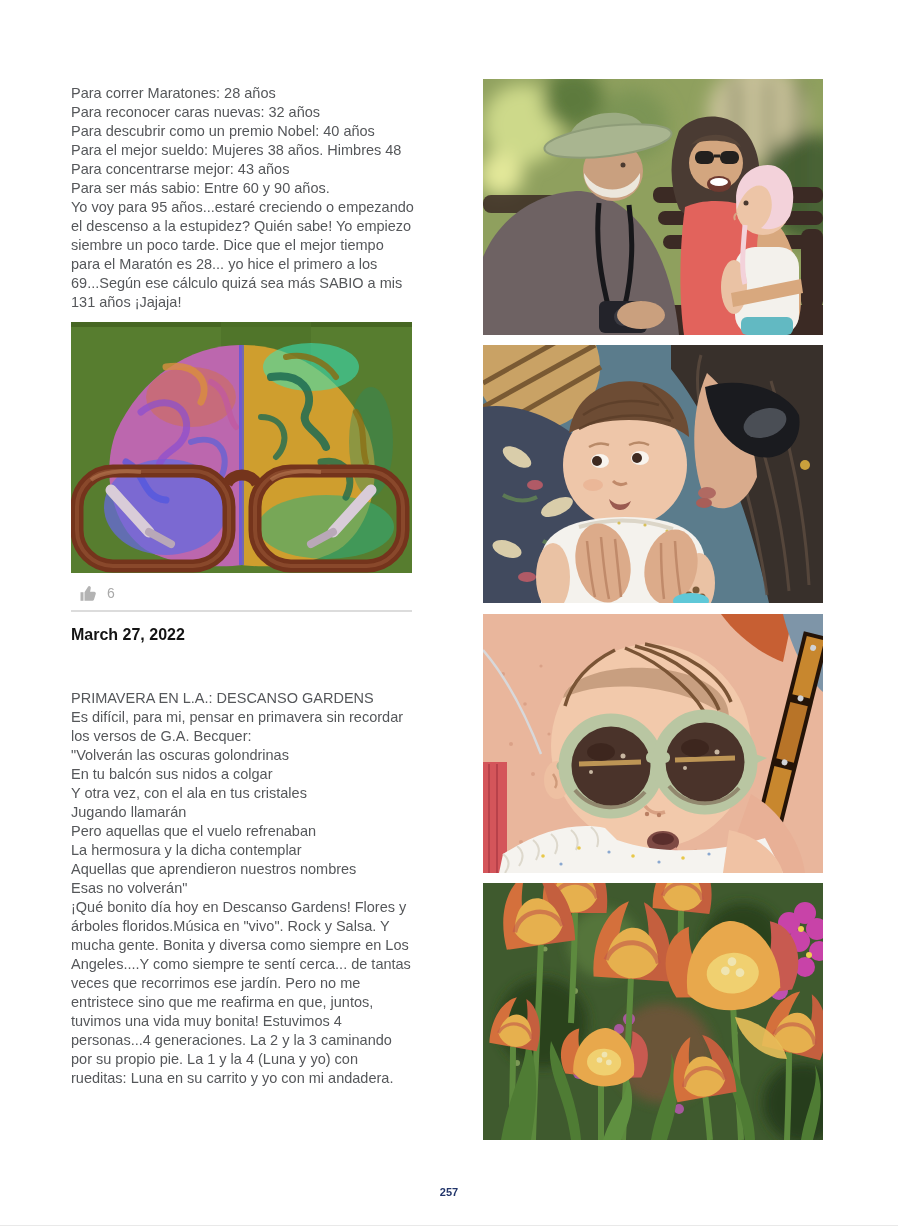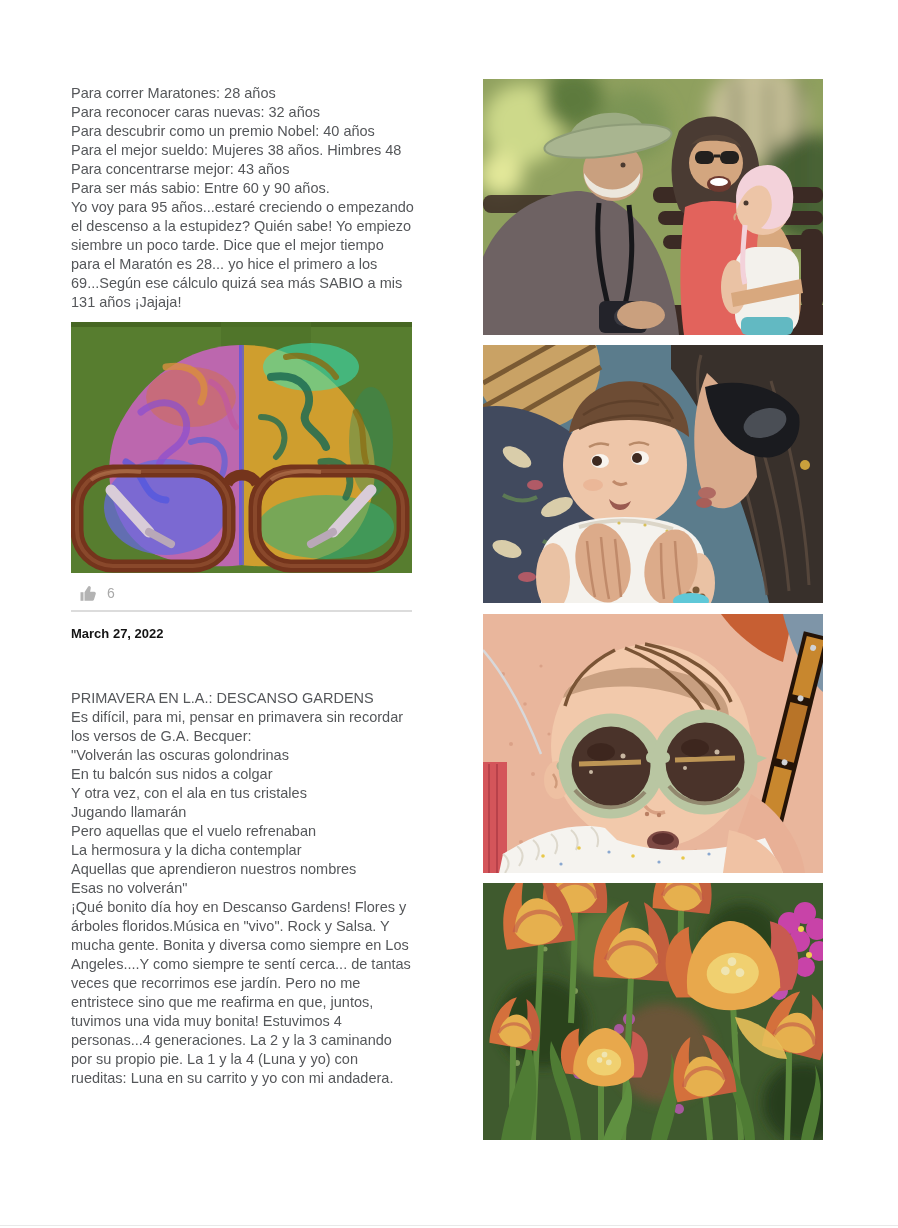--- a/index.html
+++ b/index.html
@@ -6,21 +6,21 @@
   .page{position:relative;width:898px;height:1228px;background:#ffffff;overflow:hidden;
         font-family:"Liberation Sans","DejaVu Sans",sans-serif;}
   .body-text{position:absolute;width:345px;margin:0;font-size:14.5px;line-height:19px;
              color:#55575a;white-space:pre-line;}
   .para1{left:71px;top:84px;}
   .para2{left:71px;top:689px;}
   .brain-img{position:absolute;left:71px;top:322px;width:341px;height:251px;}
   .like-row{position:absolute;left:79px;top:584px;display:flex;align-items:center;gap:9px;cursor:pointer;}
   .like-count{font-size:14px;color:#a9a9a9;}
   .divider{position:absolute;left:71px;top:610px;width:341px;height:2px;background:#dcdcdc;}
-  .post-date{position:absolute;left:71px;top:626px;margin:0;font-size:13px;font-weight:bold;color:#141414;}
+  .post-date{position:absolute;left:71px;top:626px;margin:0;font-size:16px;font-weight:bold;color:#141414;}
   .photo{position:absolute;left:483px;width:340px;overflow:hidden;}
   .photo svg{display:block;}
   .ph1{top:79px;height:256px;}
   .ph2{top:345px;height:258px;}
   .ph3{top:614px;height:259px;}
   .ph4{top:883px;height:257px;}
   .page-number{position:absolute;left:0;top:1186px;width:898px;text-align:center;
                font-size:11px;font-weight:bold;color:#23366b;}
   .bottom-hairline{position:absolute;left:0;top:1225px;width:898px;height:1px;background:#e9e9e9;}
 </style>
@@ -449,14 +449,15 @@
       <use href="#tulipC" transform="translate(148,96) scale(1.25) rotate(4)"></use>
       <use href="#tulipO" transform="translate(252,122) scale(1.45) rotate(-4)"></use>
       <use href="#tulipC" transform="translate(30,164) scale(0.8) rotate(10)"></use>
       <use href="#tulipO" transform="translate(120,200) scale(0.95) rotate(3)"></use>
       <use href="#tulipC" transform="translate(224,214) scale(1.0) rotate(-10)"></use>
       <use href="#tulipC" transform="translate(308,170) scale(1.0) rotate(14)"></use>
       <path d="M252,134 C280,138 300,158 304,176 C282,176 258,158 252,134 Z" fill="#e8c05a" opacity="0.9"></path>
     </svg>
   </div>
 
+  <div class="page-number">257</div>
   <div class="bottom-hairline"></div>
 </div>
 
 </body></html>

